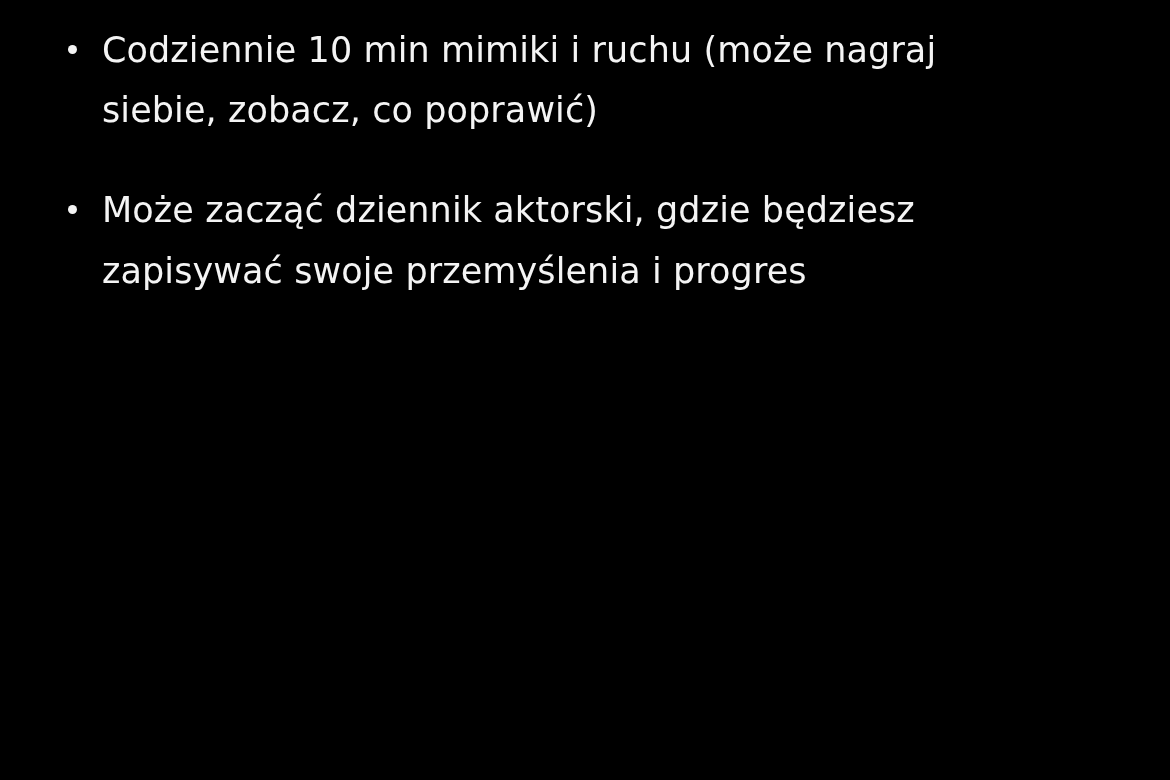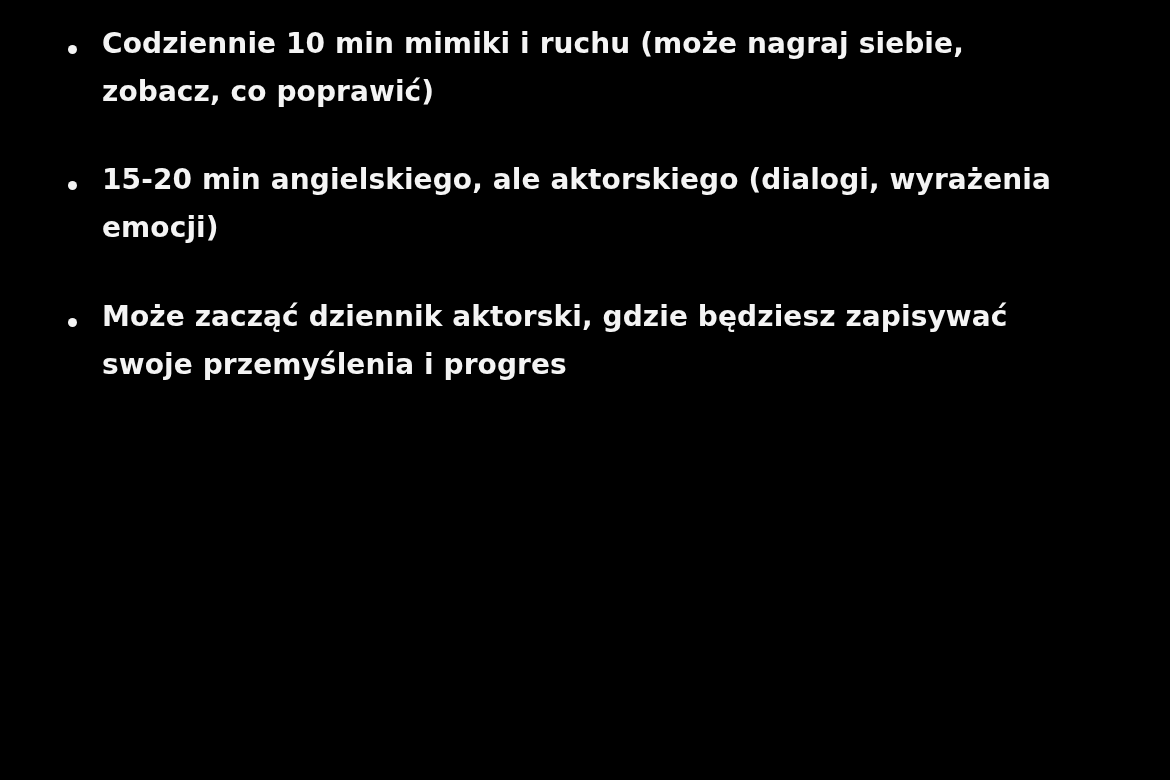--- a/index.html
+++ b/index.html
@@ -23,23 +23,23 @@
   }
   ul.bullet-list {
     list-style: none;
     margin: 0;
     padding: 0;
   }
   li.bullet-item {
     position: relative;
     padding-left: 42px;
     margin: 0 0 40px 0;
-    font-size: 28px;
+    font-size: 35px;
     line-height: 1.72;
-    font-weight: 700;
+    font-weight: 400;
     letter-spacing: 0.1px;
     color: #f4f4f4;
     max-width: 960px;
   }
   li.bullet-item:last-child {
     margin-bottom: 0;
   }
   .bullet-dot {
     position: absolute;
     left: 8px;
@@ -57,20 +57,16 @@
 <body>
 
 <div class="page">
   <ul class="bullet-list">
     <li class="bullet-item">
       <span class="bullet-dot"></span>
       <span class="bullet-text">Codziennie 10 min mimiki i ruchu (może nagraj siebie, zobacz, co poprawić)</span>
     </li>
     <li class="bullet-item">
       <span class="bullet-dot"></span>
-      <span class="bullet-text">15-20 min angielskiego, ale aktorskiego (dialogi, wyrażenia emocji)</span>
-    </li>
-    <li class="bullet-item">
-      <span class="bullet-dot"></span>
       <span class="bullet-text">Może zacząć dziennik aktorski, gdzie będziesz zapisywać swoje przemyślenia i progres</span>
     </li>
   </ul>
 </div>
 
 </body></html>

